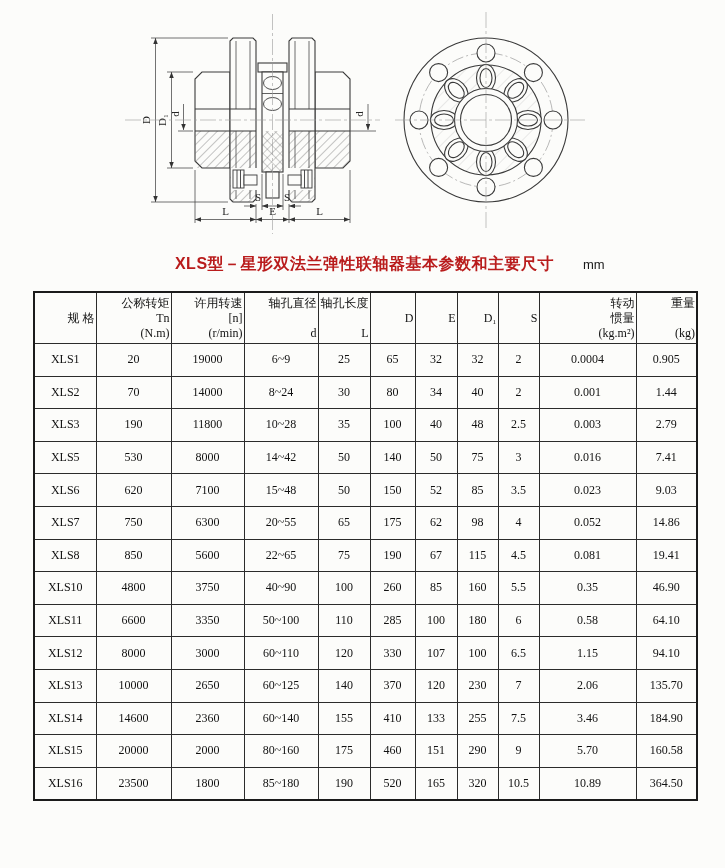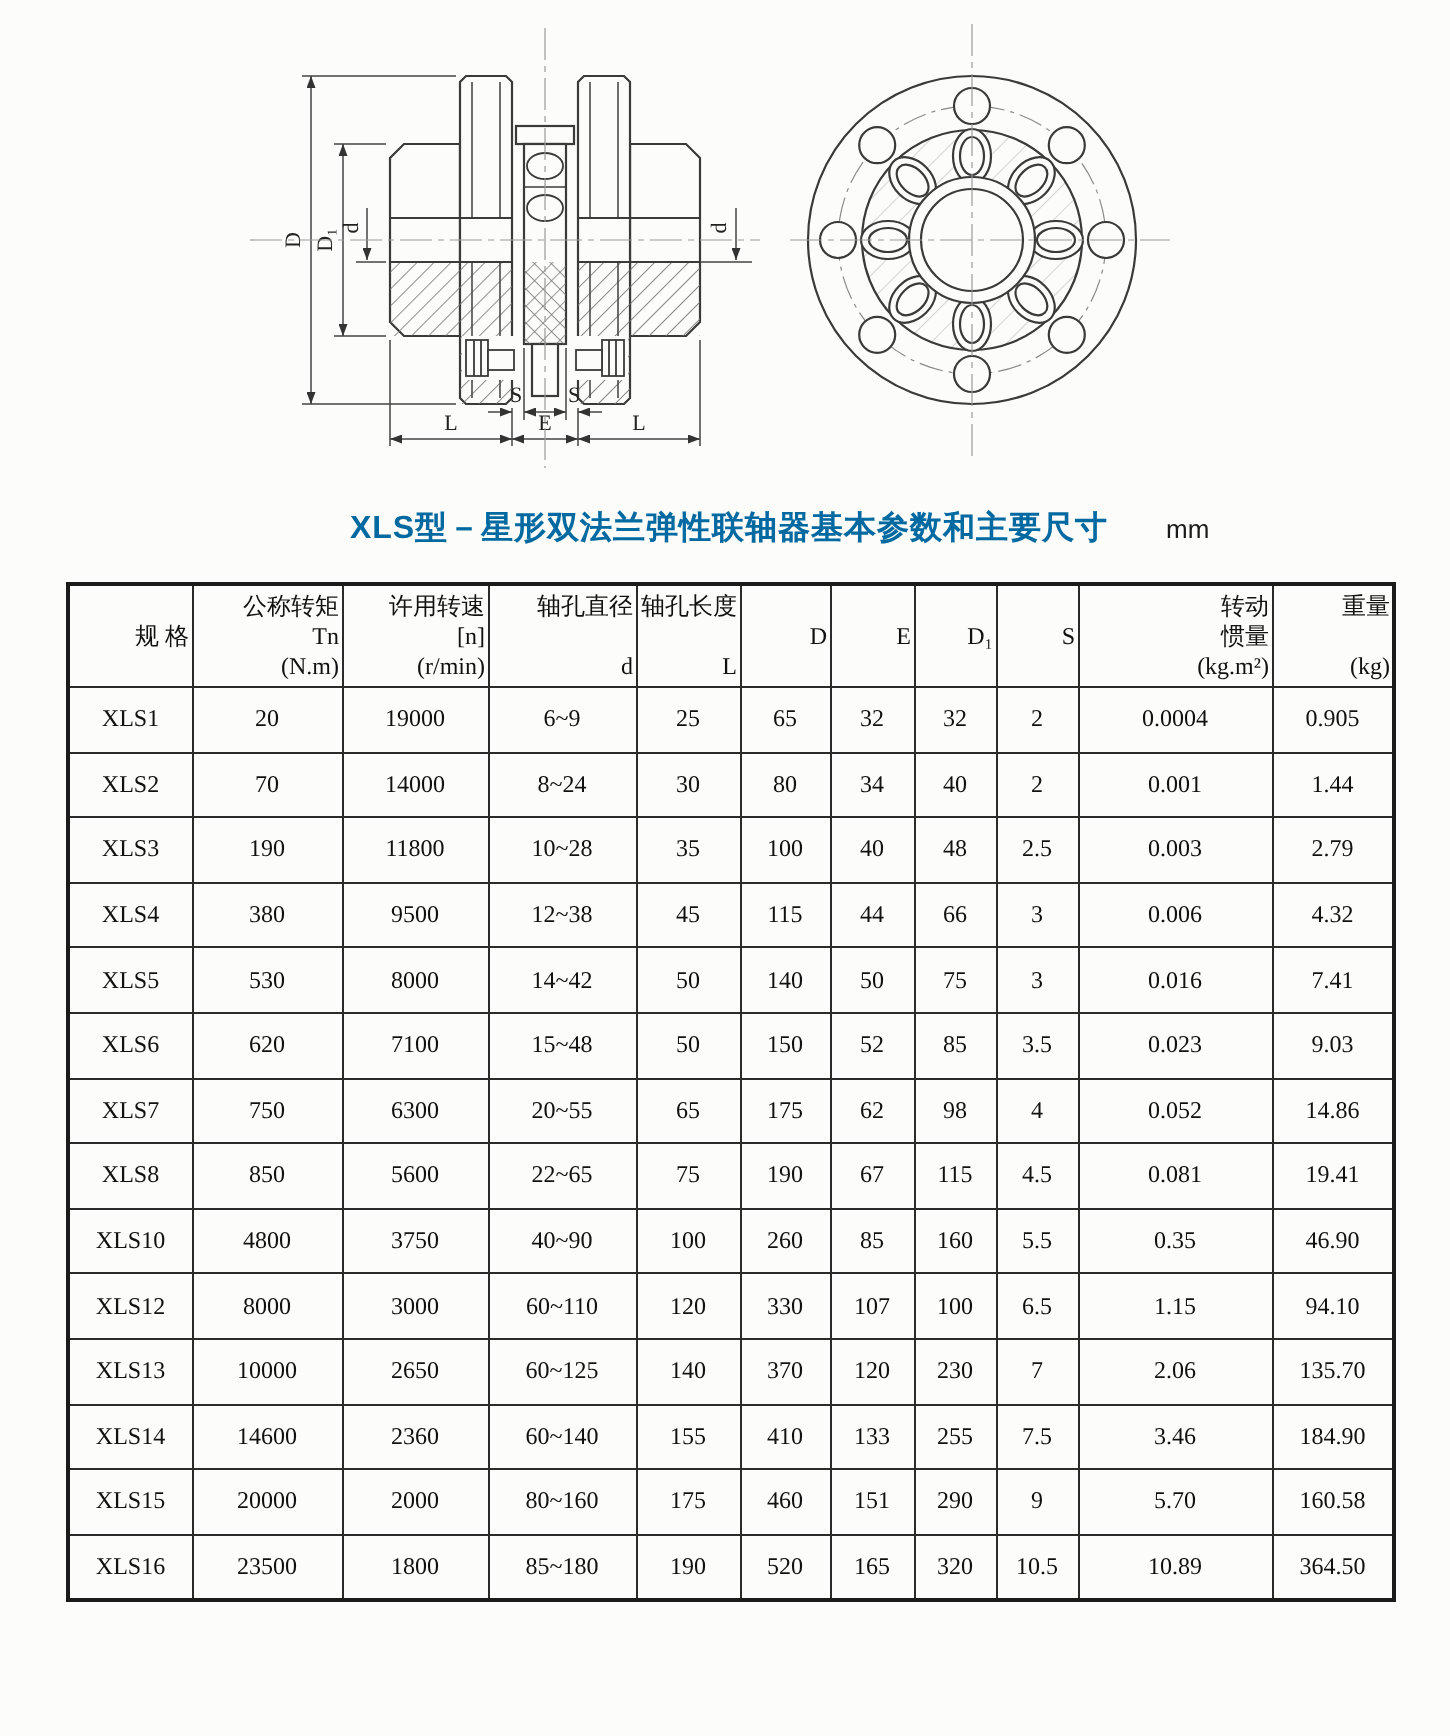--- a/index.html
+++ b/index.html
@@ -6,21 +6,21 @@
   .page{
     position:relative;width:725px;height:868px;background:#fcfcfa;
     font-family:"Liberation Serif","DejaVu Serif",serif;color:#111;
     overflow:hidden;margin:0 auto;
   }
   svg{display:block;}
   .drawing{position:absolute;left:0;top:0;}
   .title-row{position:absolute;left:33px;top:254px;width:663px;text-align:center;}
   .doc-title{
     display:inline-block;font-family:"Liberation Sans","DejaVu Sans",sans-serif;
-    font-weight:700;font-size:16px;letter-spacing:.5px;color:#0369a1;text-align:center;
+    font-weight:700;font-size:16px;letter-spacing:.5px;color:#b91c1c;text-align:center;
   }
   .units{
     position:absolute;left:583px;top:257px;
     font-family:"Liberation Sans","DejaVu Sans",sans-serif;
     font-size:13px;color:#1a1a1a;
   }
   table.spec{
     position:absolute;left:33px;top:291px;width:663px;
     border-collapse:collapse;table-layout:fixed;
     border:2px solid #1b1b1b;
@@ -275,33 +275,20 @@
           <td>10~28</td>
           <td>35</td>
           <td>100</td>
           <td>40</td>
           <td>48</td>
           <td>2.5</td>
           <td>0.003</td>
           <td>2.79</td>
         </tr>
         <tr>
-          <td>XLS4</td>
-          <td>380</td>
-          <td>9500</td>
-          <td>12~38</td>
-          <td>45</td>
-          <td>115</td>
-          <td>44</td>
-          <td>66</td>
-          <td>3</td>
-          <td>0.006</td>
-          <td>4.32</td>
-        </tr>
-        <tr>
           <td>XLS5</td>
           <td>530</td>
           <td>8000</td>
           <td>14~42</td>
           <td>50</td>
           <td>140</td>
           <td>50</td>
           <td>75</td>
           <td>3</td>
           <td>0.016</td>
@@ -353,20 +340,33 @@
           <td>40~90</td>
           <td>100</td>
           <td>260</td>
           <td>85</td>
           <td>160</td>
           <td>5.5</td>
           <td>0.35</td>
           <td>46.90</td>
         </tr>
         <tr>
+          <td>XLS11</td>
+          <td>6600</td>
+          <td>3350</td>
+          <td>50~100</td>
+          <td>110</td>
+          <td>285</td>
+          <td>100</td>
+          <td>180</td>
+          <td>6</td>
+          <td>0.58</td>
+          <td>64.10</td>
+        </tr>
+        <tr>
           <td>XLS12</td>
           <td>8000</td>
           <td>3000</td>
           <td>60~110</td>
           <td>120</td>
           <td>330</td>
           <td>107</td>
           <td>100</td>
           <td>6.5</td>
           <td>1.15</td>

